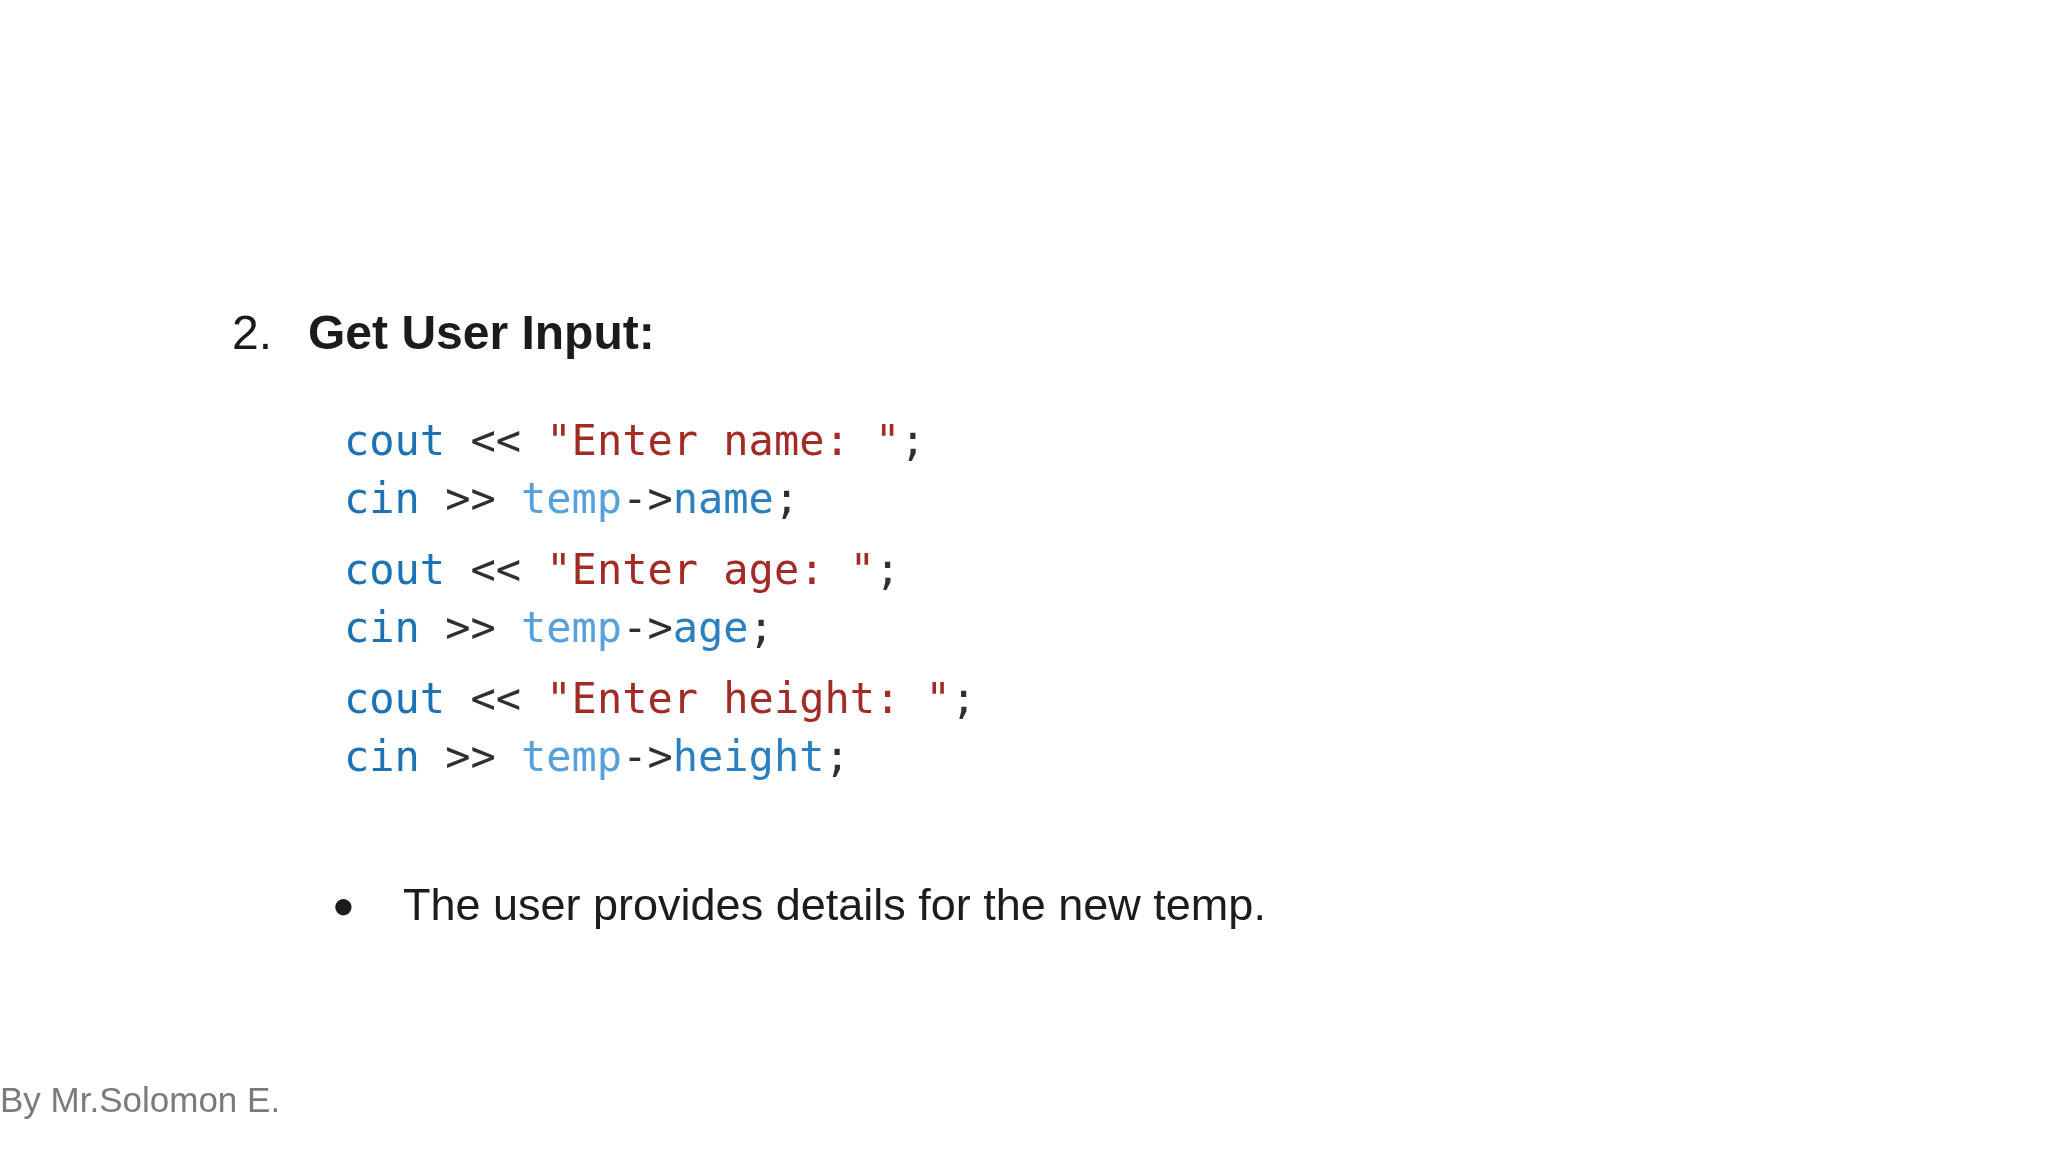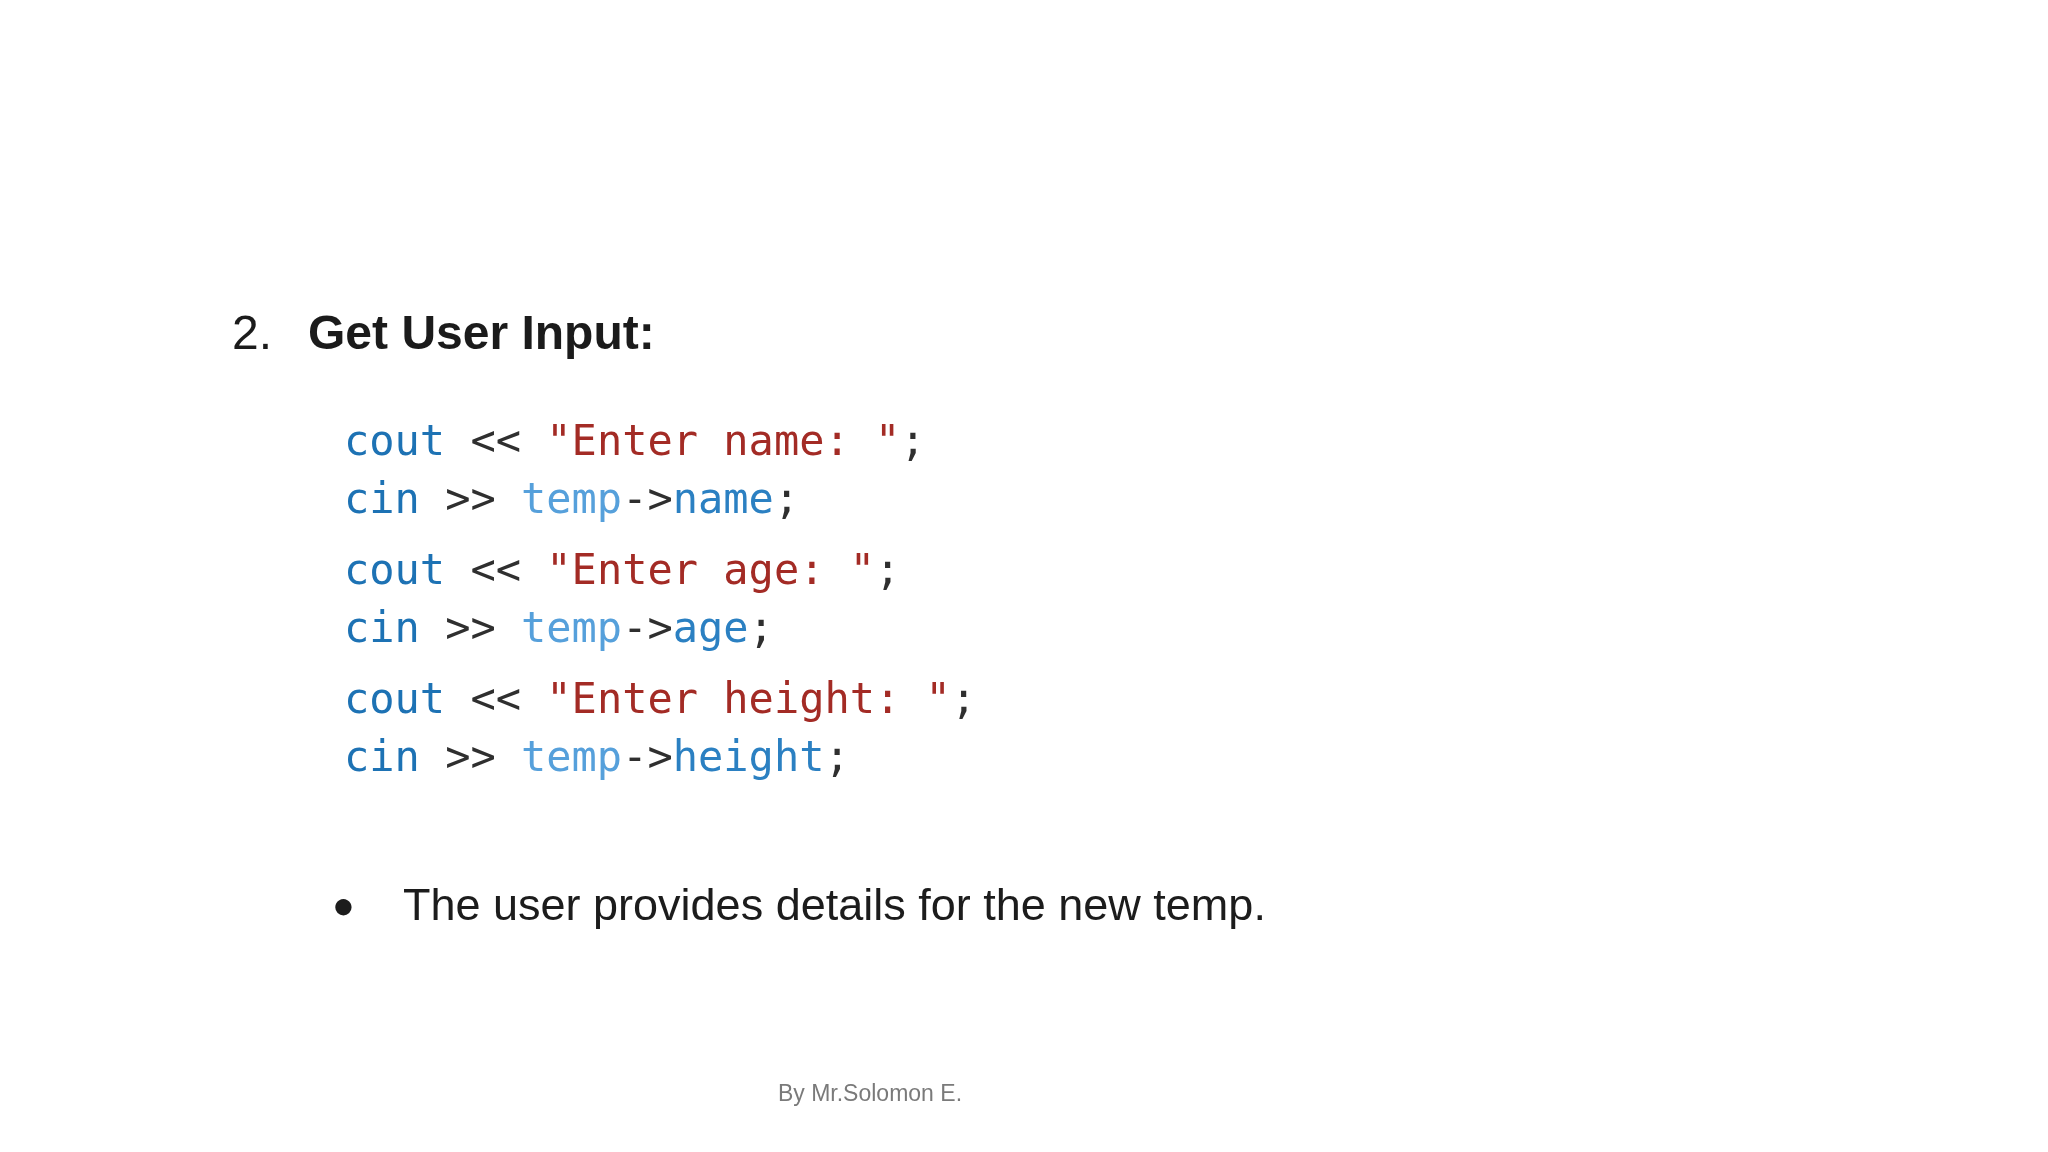--- a/index.html
+++ b/index.html
@@ -57,22 +57,22 @@
   .bullet-dot {
     font-size: 38px;
     line-height: 58px;
     margin-right: 48px;
   }
   .footer {
     position: absolute;
     left: 0;
     right: 0;
     top: 1080px;
-    text-align: center;
-    font-size: 23px;
+    text-align: left;
+    font-size: 35px;
     color: #7a7a7a;
   }
 </style>
 </head>
 <body>
 
 <div class="slide">
 
   <div class="heading">
     <span class="h-num">2.</span><span class="h-text">Get User Input:</span>

